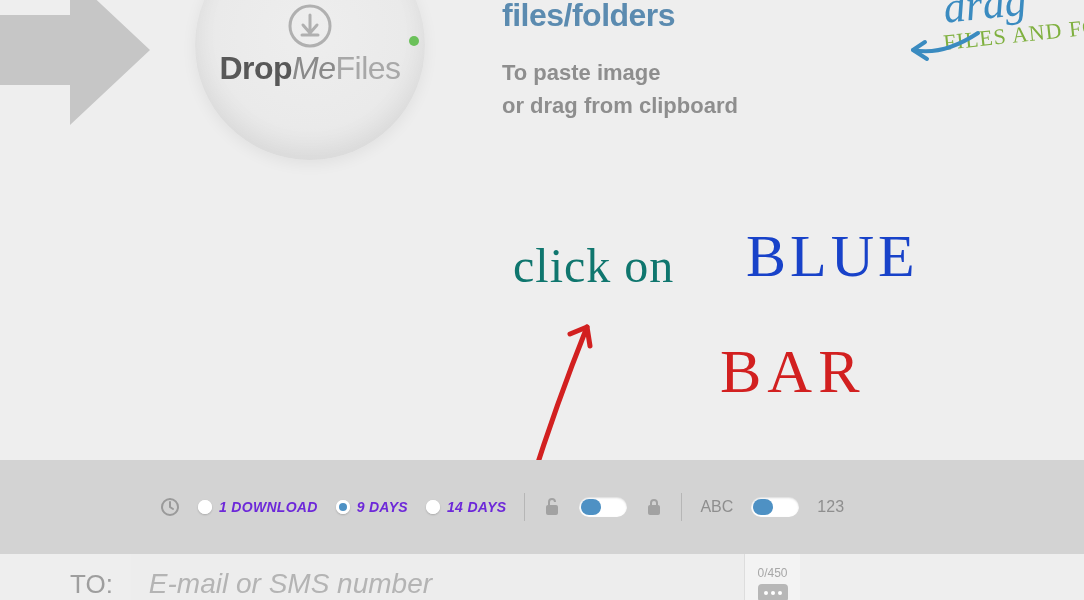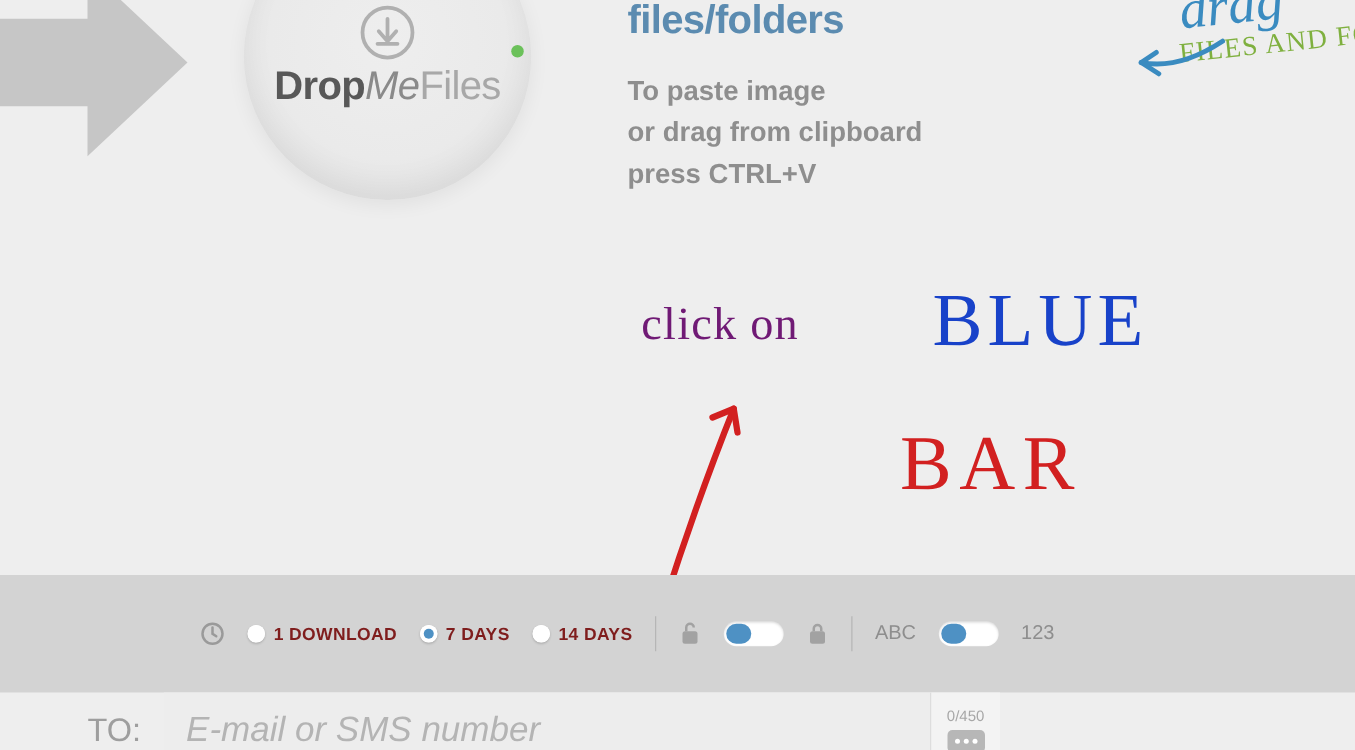--- a/index.html
+++ b/index.html
@@ -103,22 +103,22 @@
   .drag-arrow {
     position: absolute;
     left: -40px;
     top: 54px;
   }
 
   .annot { position: absolute; pointer-events: none; }
   .annot-click-on {
     left: 513px; top: 238px;
     font-family: "Comic Sans MS","Segoe Script",cursive;
-    color: #701a75;
-    font-size: 37px;
+    color: #0f766e;
+    font-size: 48px;
     font-weight: 400;
     letter-spacing: 1px;
   }
   .annot-blue {
     left: 746px; top: 222px;
     font-family: "Comic Sans MS","Segoe Script",cursive;
     color: #1842c9;
     font-size: 60px;
     font-weight: 400;
     letter-spacing: 4px;
@@ -163,24 +163,25 @@
     background: #fff;
     box-shadow: inset 0 0 0 2px #fff, 0 1px 2px rgba(0,0,0,0.2);
     display: flex; align-items: center; justify-content: center;
   }
   .radio-dot.selected::after {
     content: "";
     width: 8px; height: 8px; border-radius: 50%;
     background: #4e91c4;
   }
   .radio-label {
-    color: #7f1d1d;
+    color: #6d28d9;
     font-size: 14px;
     font-weight: 700;
     letter-spacing: 0.3px;
+    font-style: italic;
   }
   .vdiv {
     width: 1px; height: 28px;
     background: #b6b6b6;
   }
   .lock-icon { color: #9e9e9e; display: flex; }
   .pill-toggle {
     width: 48px; height: 20px;
     background: #fff;
     border-radius: 10px;
@@ -279,21 +280,20 @@
       <span class="d">Drop</span><span class="me">Me</span><span class="f">Files</span>
     </div>
     <div class="green-dot"></div>
   </div>
 
   <div class="subtitle">files/folders</div>
 
   <div class="paste-text">
     <div>To paste image</div>
     <div>or drag from clipboard</div>
-    <div>press CTRL+V</div>
   </div>
 
   <div class="drag-note">
     <span class="drag-word">drag</span>
     <span class="drag-sub">FILES AND FOL</span>
     <div class="drag-arrow">
       <svg width="80" height="40" viewBox="0 0 80 40">
         <path d="M75 5 Q40 28 10 22" stroke="#3a8bc0" stroke-width="4" fill="none" stroke-linecap="round"></path>
         <path d="M10 22 L22 14 M10 22 L24 31" stroke="#3a8bc0" stroke-width="4" fill="none" stroke-linecap="round"></path>
       </svg>
@@ -325,21 +325,21 @@
       </svg>
   </span>
 
   <span class="radio">
     <span class="radio-dot"></span>
     <span class="radio-label">1 DOWNLOAD</span>
   </span>
 
   <span class="radio">
     <span class="radio-dot selected"></span>
-    <span class="radio-label">7 DAYS</span>
+    <span class="radio-label">9 DAYS</span>
   </span>
 
   <span class="radio">
     <span class="radio-dot"></span>
     <span class="radio-label">14 DAYS</span>
   </span>
 
   <span class="vdiv"></span>
 
   <span class="lock-icon">

